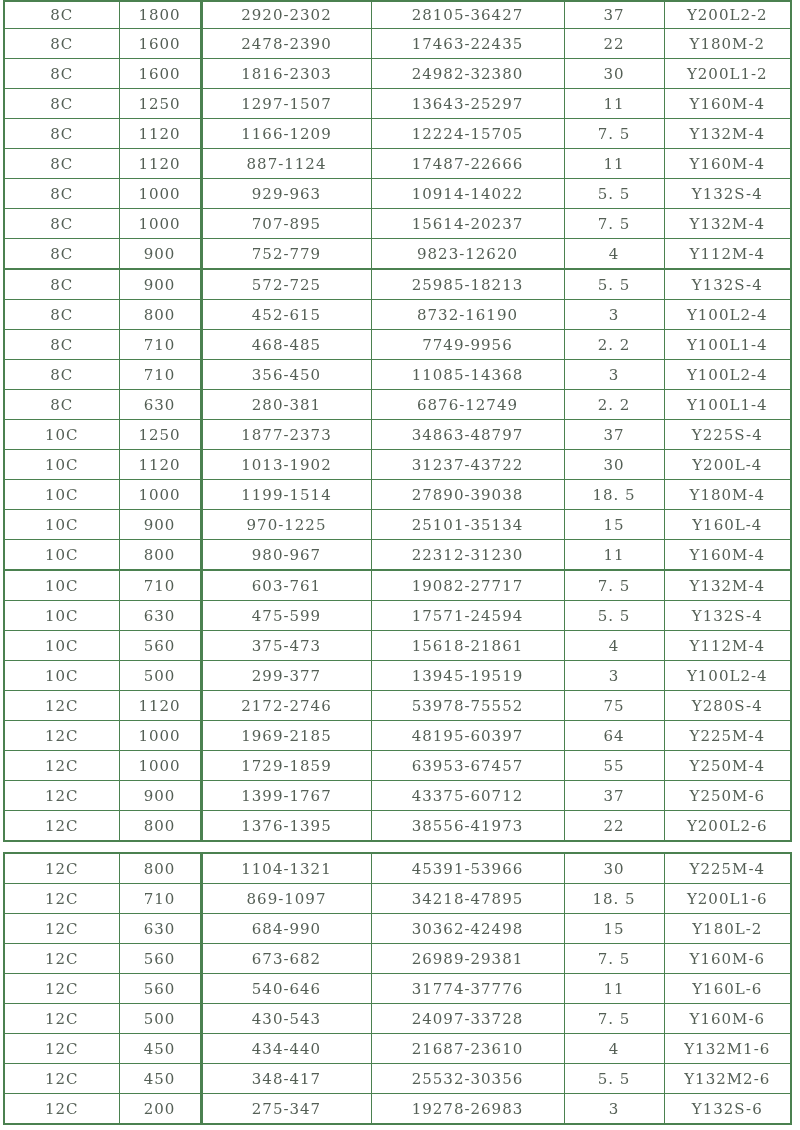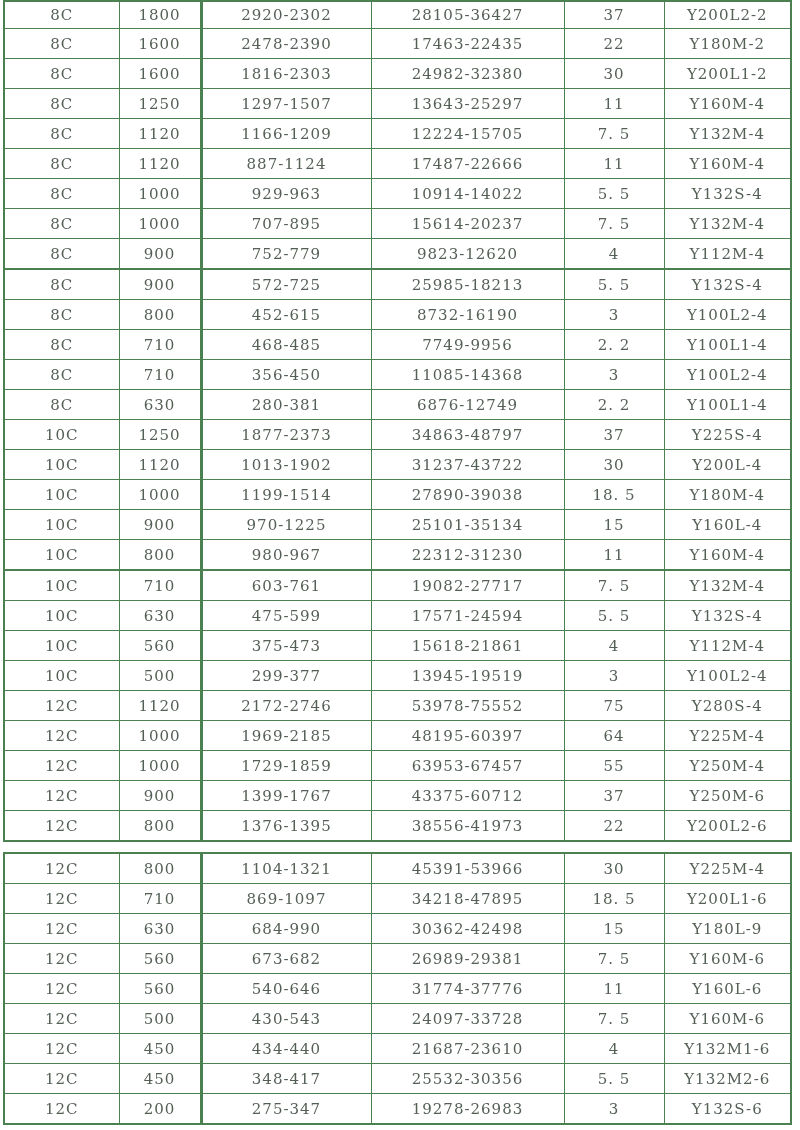--- a/index.html
+++ b/index.html
@@ -314,21 +314,21 @@
           <td class="c3">34218-47895</td>
           <td class="c4">18. 5</td>
           <td class="c5">Y200L1-6</td>
         </tr>
         <tr>
           <td class="c0">12C</td>
           <td class="c1">630</td>
           <td class="c2">684-990</td>
           <td class="c3">30362-42498</td>
           <td class="c4">15</td>
-          <td class="c5">Y180L-9</td>
+          <td class="c5">Y180L-2</td>
         </tr>
         <tr>
           <td class="c0">12C</td>
           <td class="c1">560</td>
           <td class="c2">673-682</td>
           <td class="c3">26989-29381</td>
           <td class="c4">7. 5</td>
           <td class="c5">Y160M-6</td>
         </tr>
         <tr>

